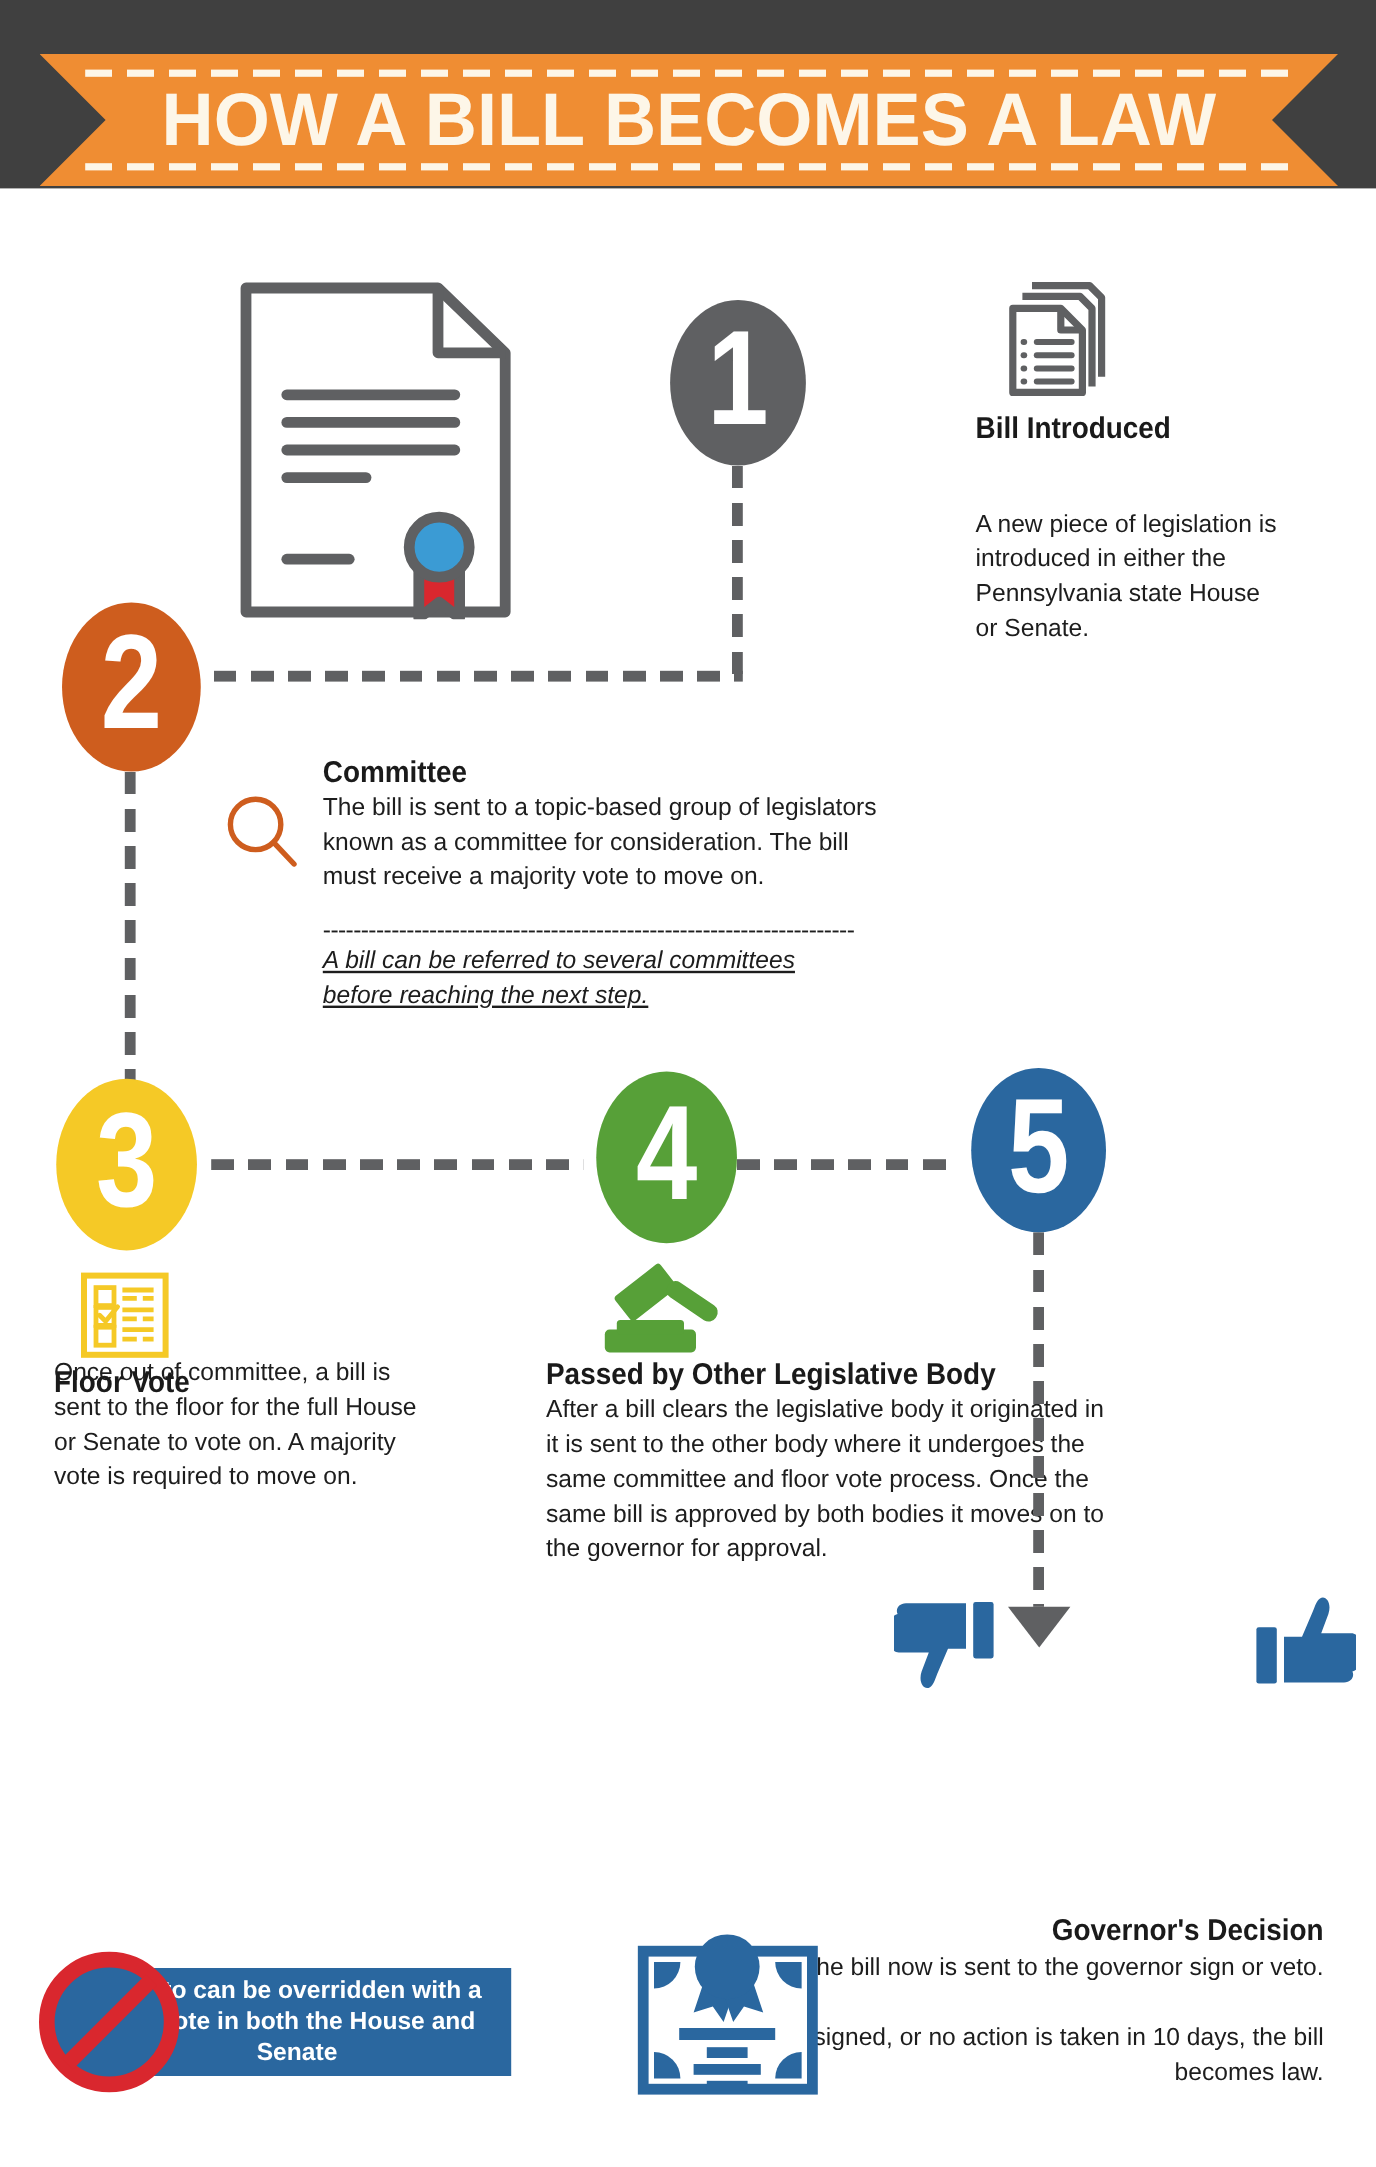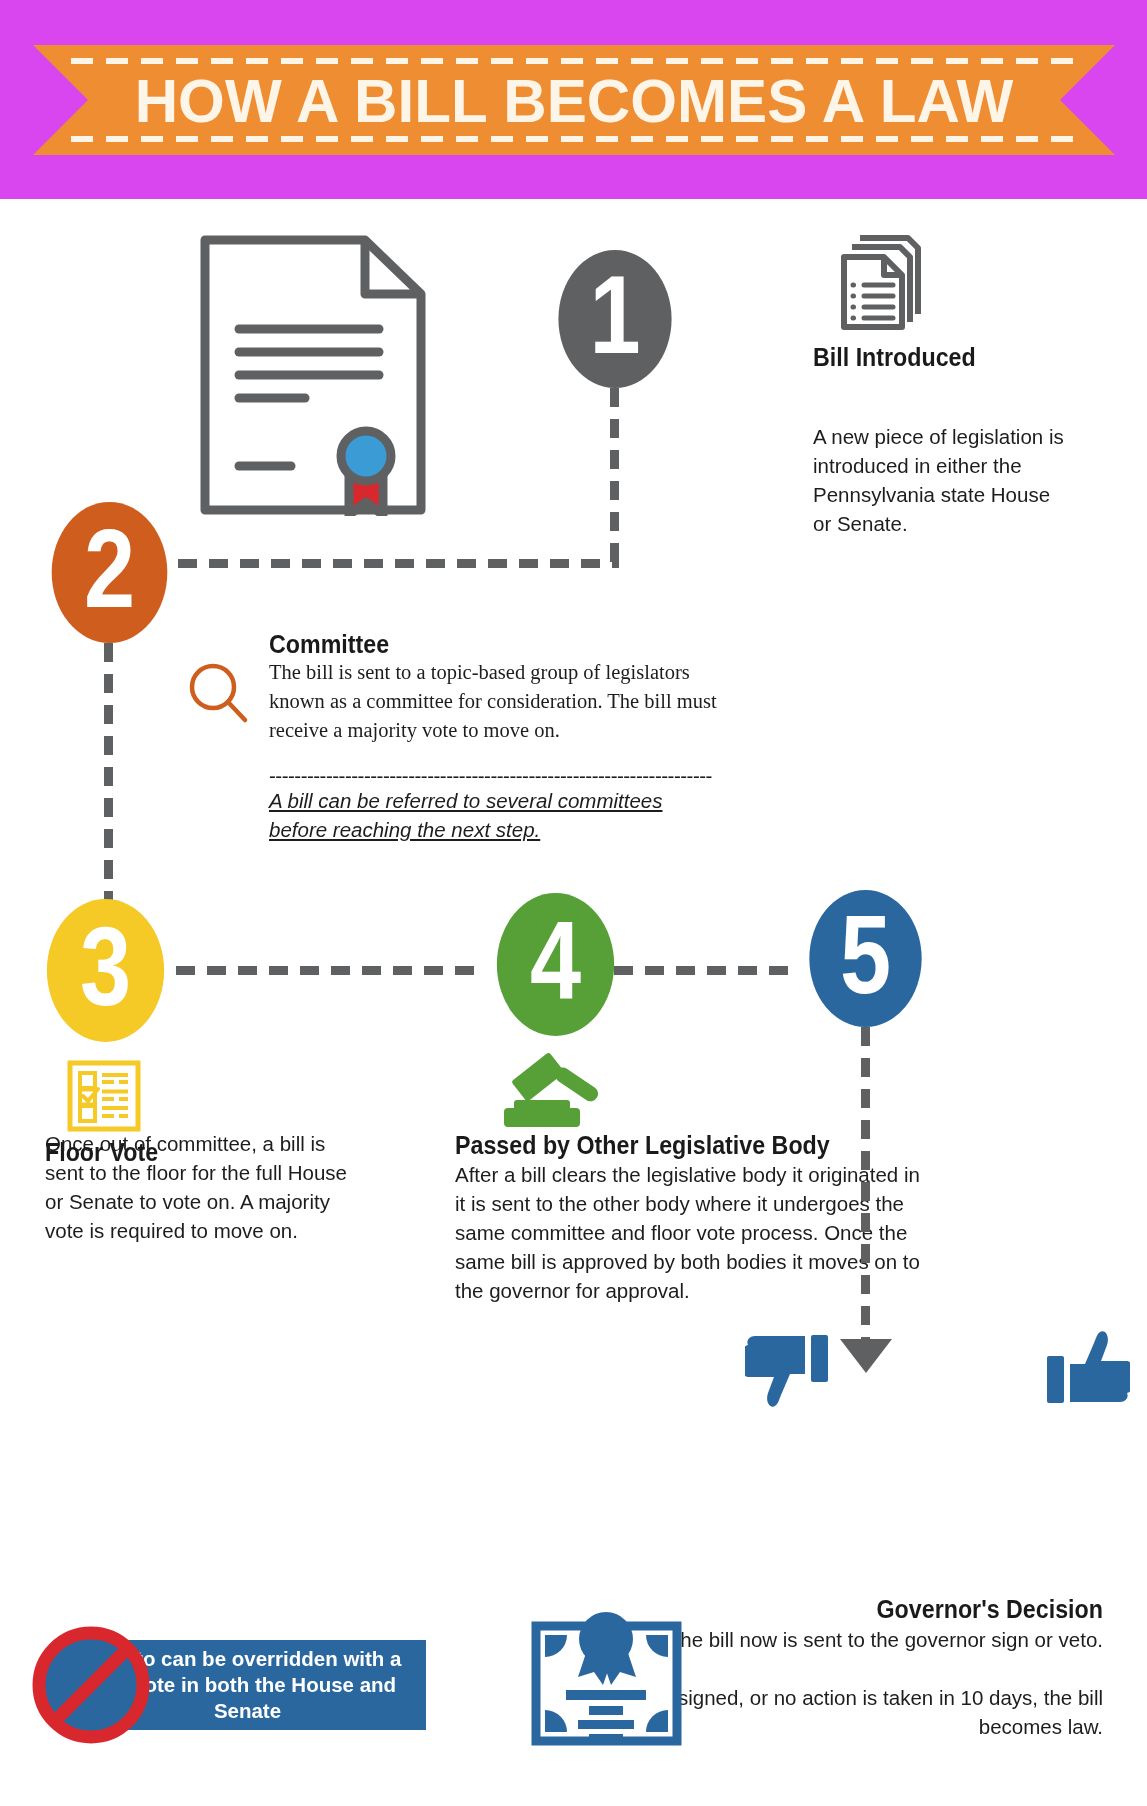--- a/index.html
+++ b/index.html
@@ -4,21 +4,21 @@
 <style>
   html,body{margin:0;padding:0;}
   body{
     width:1147px;height:1806px;background:#ffffff;
     font-family:"Liberation Sans",sans-serif;position:relative;overflow:hidden;
   }
   .canvas{position:absolute;inset:0;}
 
   
   .header-bar{
-    position:absolute;left:0;top:0;width:1147px;height:199px;background:#d946ef;
+    position:absolute;left:0;top:0;width:1147px;height:157px;background:#404040;
   }
   .ribbon{
     position:absolute;left:33px;top:45px;width:1082px;height:110px;background:#ef8d33;
     clip-path:polygon(0 0, 1082px 0, 1027px 55px, 1082px 110px, 0 110px, 55px 55px);
   }
   .ribbon .dash{
     position:absolute;left:38px;width:1004px;height:6px;
     background:repeating-linear-gradient(to right,#fdf6e8 0 22px,transparent 22px 35px);
   }
   .ribbon .dash.top{top:13px;}
@@ -144,21 +144,21 @@
   </div>
 
   <div class="dash-v" style="left:104px;top:643px;height:276px;"></div>
 
   <svg style="position:absolute;left:185px;top:660px;width:68px;height:68px;" viewBox="0 0 68 68">
     <circle cx="28" cy="27" r="21" fill="none" stroke="#ce5d1e" stroke-width="4.5"></circle>
     <line x1="43" y1="42" x2="60" y2="60" stroke="#ce5d1e" stroke-width="4.5" stroke-linecap="round"></line>
   </svg>
 
   <div class="head" style="position:absolute;left:269px;top:630px;">Committee</div>
-  <div class="body-txt" style="position:absolute;left:269px;top:658px;width:462px;font-family:Liberation Serif, serif;">The bill is sent to a topic-based group of legislators known as a committee for consideration. The bill must receive a majority vote to move on.</div>
+  <div class="body-txt" style="position:absolute;left:269px;top:658px;width:462px;">The bill is sent to a topic-based group of legislators known as a committee for consideration. The bill must receive a majority vote to move on.</div>
   <div class="sep-dashes" style="position:absolute;left:269px;top:764px;width:455px;">----------------------------------------------------------------------</div>
   <div class="body-txt ital" style="position:absolute;left:269px;top:786px;width:440px;">A bill can be referred to several committees before reaching the next step.</div>
 
   <div class="circle" style="left:34px;top:899px;width:143px;height:143px;background:#f5c926;">
     <span>3</span>
   </div>
 
   <div class="dash-h" style="left:176px;top:966px;width:310px;"></div>
   <div class="dash-h" style="left:614px;top:966px;width:186px;"></div>
 

